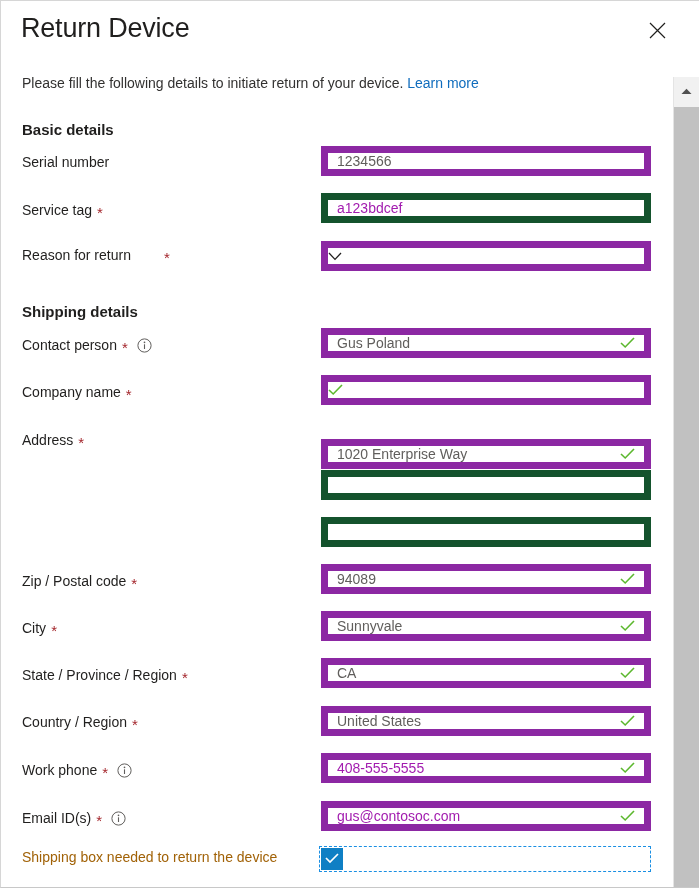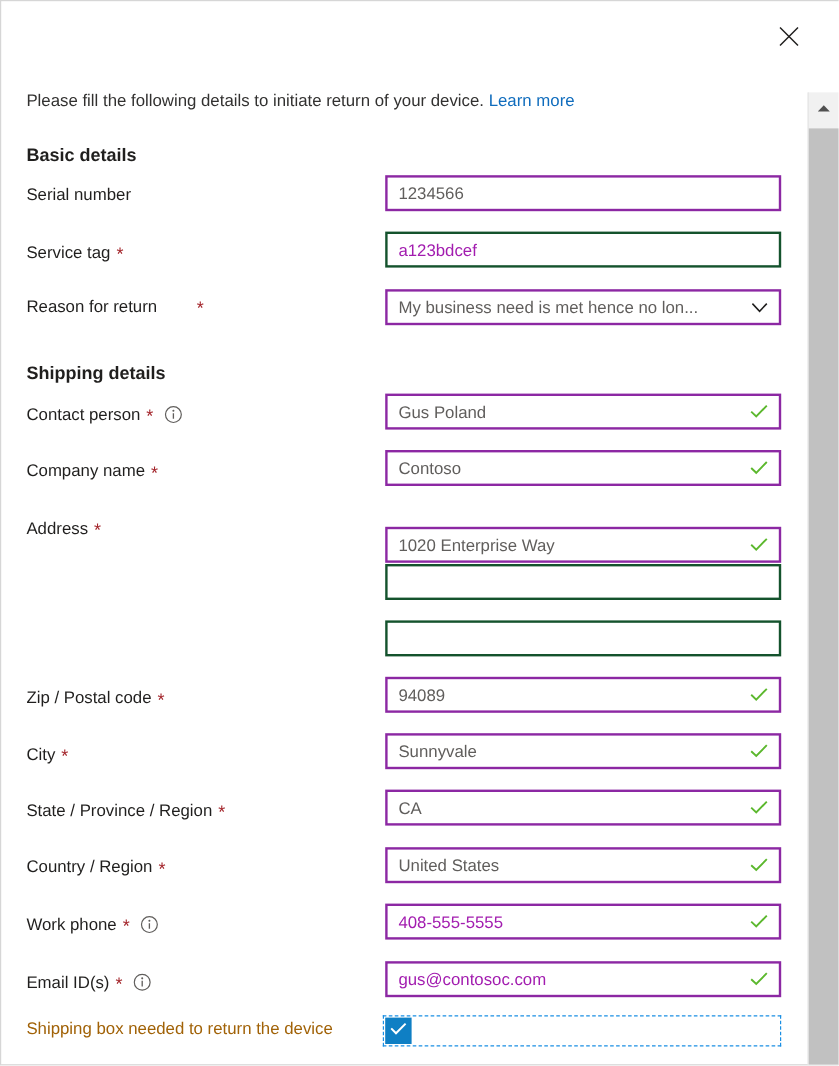--- a/index.html
+++ b/index.html
@@ -107,21 +107,21 @@
     cursor: pointer;
   }
 
   .field {
     position: absolute;
     left: 320px;
     width: 330px;
     height: 30px;
     box-sizing: border-box;
     background: #ffffff;
-    border: 2px solid #14532d;
+    border: 7px solid #14532d;
     display: flex;
     align-items: center;
     cursor: text;
   }
   .field.active { border-color: #8c28a3; }
   .field .val {
     padding-left: 9px;
     font-size: 14px;
     color: #a21caf;
     white-space: nowrap;
@@ -206,20 +206,21 @@
     background: #c1c1c1;
     cursor: pointer;
   }
 </style>
 </head>
 <body>
 
 <div class="panel">
 
   <div class="header">
+    <div class="title">Return Device</div>
     <button class="close-btn">
       <span>
         <svg width="17" height="17" viewBox="0 0 17 17">
           <path d="M1 1 L16 16 M16 1 L1 16" stroke="#201f1e" stroke-width="1.2" fill="none"></path>
         </svg>
       </span>
     </button>
   </div>
 
   <div class="desc">
@@ -242,21 +243,20 @@
   </div>
   <div class="field" style="top:192px;">
     <span class="val">a123bdcef</span>
   </div>
 
   <div class="row-label" style="top:244px;gap:28px;">
     <span>Reason for return</span>
     <span class="req">*</span>
   </div>
   <div class="field active" style="top:240px;">
-    <span class="val muted">My business need is met hence no lon...</span>
     <span class="chev">
       <svg width="14" height="9" viewBox="0 0 14 9">
         <path d="M1 1 L7 7.4 L13 1" stroke="#201f1e" stroke-width="1.3" fill="none"></path>
       </svg>
     </span>
   </div>
 
   <div class="section-head" style="top:302px;">Shipping details</div>
 
   <div class="row-label" style="top:334px;">
@@ -277,21 +277,20 @@
         <path d="M1 6 L5.2 10 L14 1" stroke="#5cb82e" stroke-width="1.6" fill="none"></path>
       </svg>
     </span>
   </div>
 
   <div class="row-label" style="top:381px;">
     <span>Company name</span>
     <span class="req">*</span>
   </div>
   <div class="field active" style="top:374px;">
-    <span class="val muted">Contoso</span>
     <span class="check-ok">
       <svg width="15" height="12" viewBox="0 0 15 12">
           <path d="M1 6 L5.2 10 L14 1" stroke="#5cb82e" stroke-width="1.6" fill="none"></path>
         </svg>
     </span>
   </div>
 
   <div class="row-label" style="top:429px;">
     <span>Address</span>
     <span class="req">*</span>

